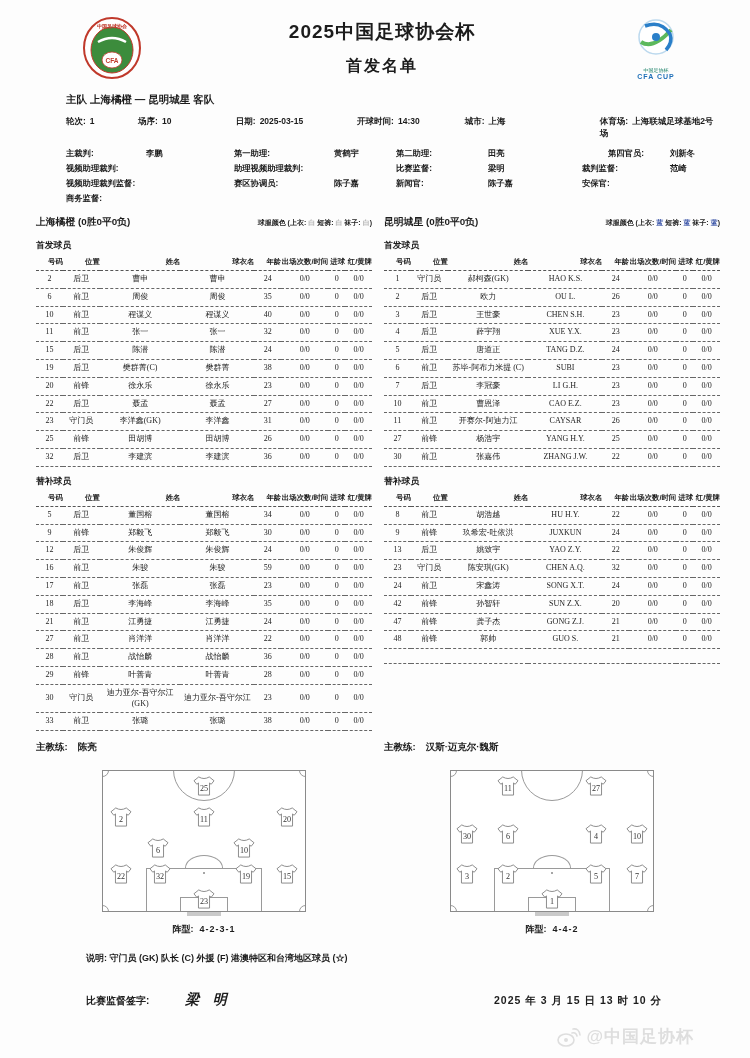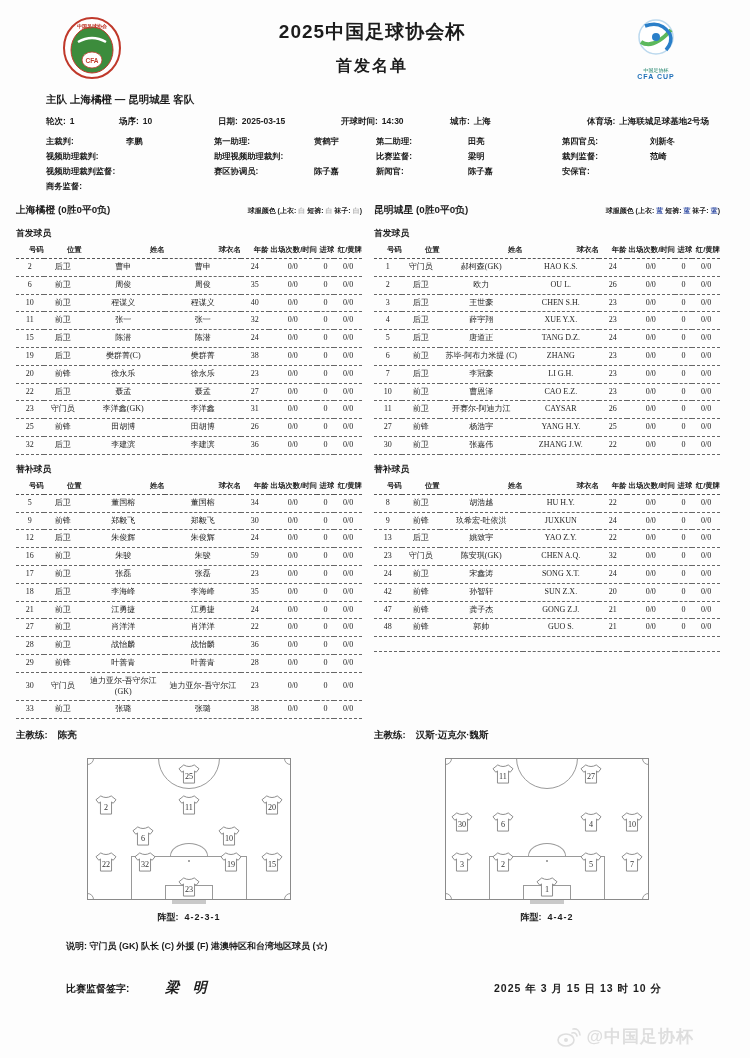--- a/index.html
+++ b/index.html
@@ -4,21 +4,21 @@
 <style>
   * { box-sizing: border-box; margin: 0; padding: 0; }
   html,body { width:750px; height:1058px; }
   body {
     background:#fdfdfd;
     font-family:"Liberation Sans", sans-serif;
     color:#1c1c1c;
     position:relative;
     overflow:hidden;
   }
-  .page { padding:14px 30px 0 16px; }
+  .page { padding:14px 30px 0 36px; }
 
   
   .doc-header { display:flex; align-items:center; justify-content:space-between; padding:2px 28px 0 44px; }
   .title-block { text-align:center; flex:1; }
   .doc-title { font-size:19px; font-weight:bold; letter-spacing:1px; }
   .doc-subtitle { font-size:16px; font-weight:bold; margin-top:11px; letter-spacing:2px; }
   .logo-left { width:64px; height:64px; flex:0 0 64px; }
   .logo-right { width:72px; flex:0 0 72px; text-align:center; }
   .logo-right .l1 { font-size:5px; color:#0d7a5f; margin-top:1px; }
   .logo-right .l2 { font-size:7px; font-weight:bold; color:#1e6fb8; letter-spacing:1px; }
@@ -125,21 +125,21 @@
       <span class="pair" style="width: 110px; display: inline-block;"><span class="lbl">日期:</span><span class="val">2025-03-15</span></span>
       <span class="pair" style="width: 96px; display: inline-block;"><span class="lbl">开球时间:</span><span class="val">14:30</span></span>
       <span class="pair" style="width: 124px; display: inline-block;"><span class="lbl">城市:</span><span class="val">上海</span></span>
       <span class="pair" style="width: auto; display: inline-block;"><span class="lbl">体育场:</span><span class="val">上海联城足球基地2号场</span></span>
     </div>
   <div class="officials" id="officials">
       <div class="off-row">
         <span><span class="lbl" style="width: 80px;">主裁判:</span><span class="val">李鹏</span></span>
         <span><span class="lbl" style="width: 100px;">第一助理:</span><span class="val">黄鹤宇</span></span>
         <span><span class="lbl" style="width: 92px;">第二助理:</span><span class="val">田亮</span></span>
-        <span><span class="lbl" style="width: 88px;">第四官员:</span><span class="val">刘新冬</span></span>
+        <span><span class="lbl" style="width: 88px; text-align: center;">第四官员:</span><span class="val">刘新冬</span></span>
       </div>
       <div class="off-row">
         <span><span class="lbl" style="width: 80px;">视频助理裁判:</span><span class="val"></span></span>
         <span><span class="lbl" style="width: 100px;">助理视频助理裁判:</span><span class="val"></span></span>
         <span><span class="lbl" style="width: 92px;">比赛监督:</span><span class="val">梁明</span></span>
         <span><span class="lbl" style="width: 88px;">裁判监督:</span><span class="val">范崎</span></span>
       </div>
       <div class="off-row">
         <span><span class="lbl" style="width: 80px;">视频助理裁判监督:</span><span class="val"></span></span>
         <span><span class="lbl" style="width: 100px;">赛区协调员:</span><span class="val">陈子嘉</span></span>
@@ -555,21 +555,21 @@
               <td>TANG D.Z.</td>
               <td>24</td>
               <td>0/0</td>
               <td>0</td>
               <td>0/0</td>
             </tr>
             <tr>
               <td>6</td>
               <td>前卫</td>
               <td>苏毕-阿布力米提 (C)</td>
-              <td>ZHANG</td>
+              <td>SUBI</td>
               <td>23</td>
               <td>0/0</td>
               <td>0</td>
               <td>0/0</td>
             </tr>
             <tr>
               <td>7</td>
               <td>后卫</td>
               <td>李冠豪</td>
               <td>LI G.H.</td>

